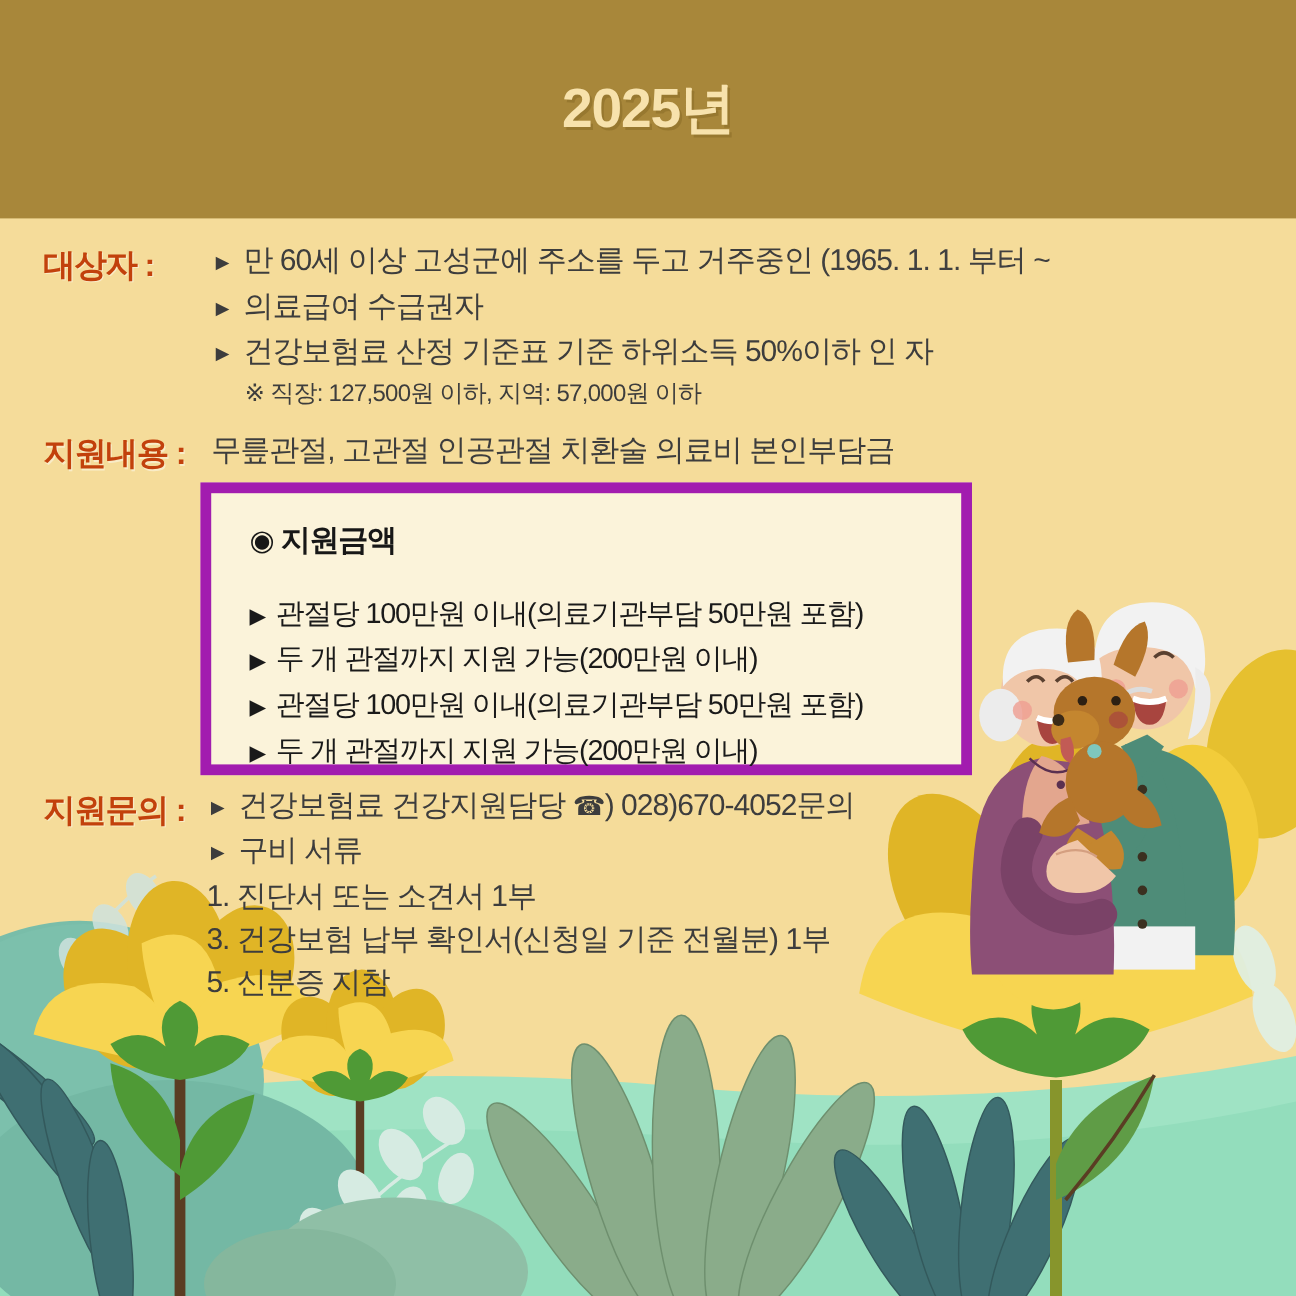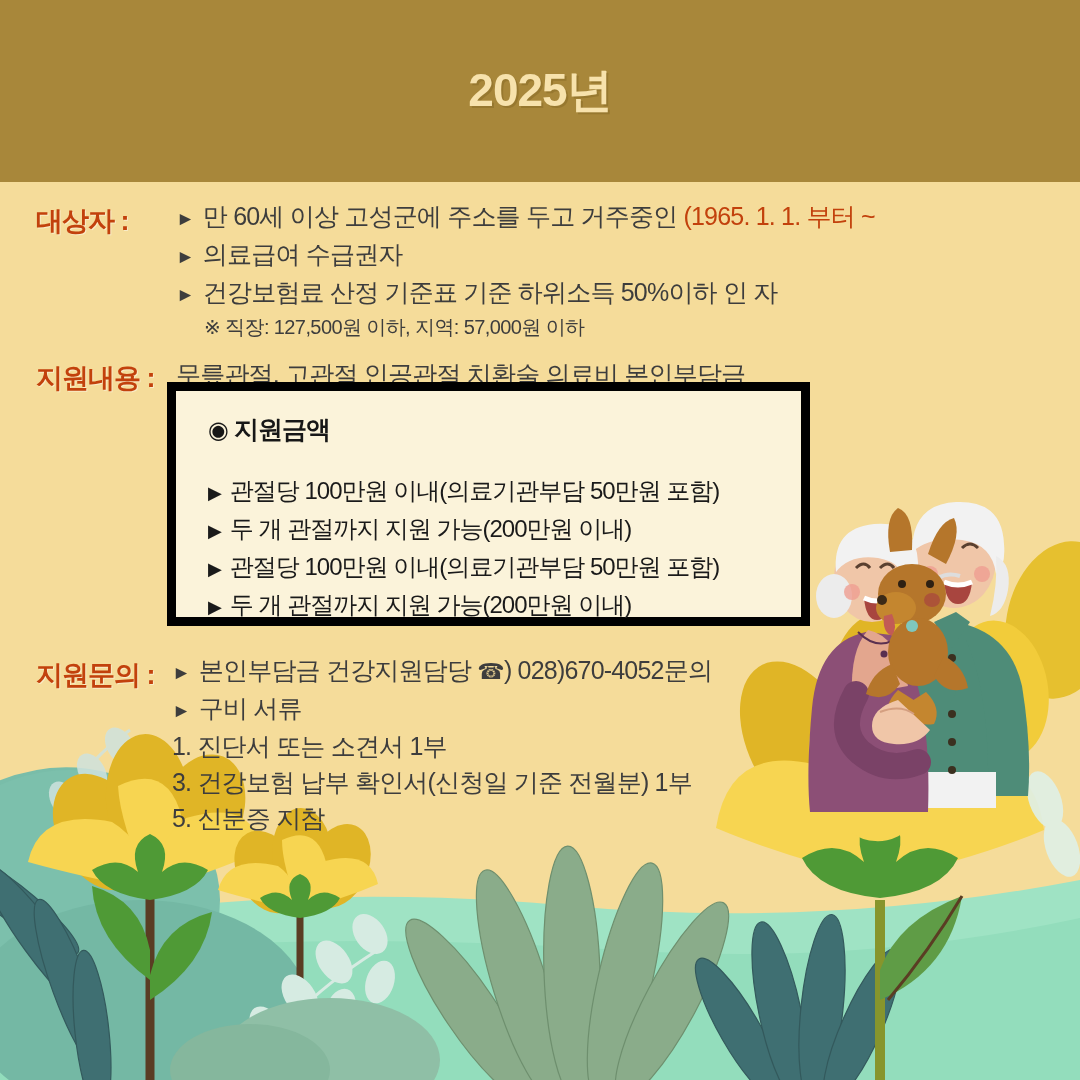--- a/index.html
+++ b/index.html
@@ -34,36 +34,36 @@
   .scene{position:absolute;left:0;top:0;width:1080px;height:1080px;z-index:1;}
 
   
   .content{position:absolute;left:0;top:182px;width:1080px;z-index:30;}
   .label{
     color:#c2410c;font-weight:bold;font-size:27px;letter-spacing:-1px;
     white-space:nowrap;text-shadow:1px 1px 0 rgba(255,255,255,.45);
   }
   .body-txt{color:#3d3d3d;font-size:25px;letter-spacing:-.8px;white-space:nowrap;}
   .bullet{color:#3d3d3d;font-size:19px;margin-right:8px;line-height:1.35;}
-  .red{color:#c2410c;}
+  .red{color:#404040;}
 
   .sec-target{position:absolute;left:36px;top:18px;width:1010px;}
   .sec-target .lbl{position:absolute;left:0;top:3px;}
   .sec-target .lines{position:absolute;left:140px;top:0;}
   .sec-target .ln{display:flex;align-items:baseline;margin-bottom:5px;}
   .note{color:#3d3d3d;font-size:20px;letter-spacing:-.6px;margin-left:28px;margin-top:2px;white-space:nowrap;}
 
   .sec-content{position:absolute;left:36px;top:176px;width:1010px;}
   .sec-content .lbl{position:absolute;left:0;top:2px;}
   .sec-content .val{position:absolute;left:140px;top:0;}
 
   
   .amount-box{
-    position:absolute;left:167px;top:200px;width:643px;height:244px;
-    background:#fbf3da;border:9px solid #000000;box-sizing:border-box;
+    position:absolute;left:167px;top:220px;width:643px;height:244px;
+    background:#fbf3da;border:9px solid #a21caf;box-sizing:border-box;
   }
   .amount-box .bx-title{
     position:absolute;left:32px;top:22px;
     color:#171717;font-size:25px;font-weight:bold;letter-spacing:-1px;white-space:nowrap;
   }
   .amount-box .bx-title .dot{font-size:24px;margin-right:6px;}
   .amount-box .bx-list{position:absolute;left:32px;top:84px;}
   .amount-box .bx-li{
     display:flex;align-items:baseline;color:#1a1a1a;font-size:24px;
     letter-spacing:-1px;white-space:nowrap;margin-bottom:6px;
@@ -349,21 +349,21 @@
         </div>
       </div>
     </div>
 
     <div class="sec-contact">
       <div class="label lbl">지원문의 :</div>
       <div class="lines">
 
         <div class="ln">
           <span class="bullet">►</span>
-          <span class="body-txt"><span>본인부담금 건강지원담당 </span><span class="phone-glyph">☎</span><span>) 028)670-4052문의</span></span>
+          <span class="body-txt"><span>건강보험료 건강지원담당 </span><span class="phone-glyph">☎</span><span>) 028)670-4052문의</span></span>
         </div>
 
         <div class="ln">
           <span class="bullet">►</span>
           <span class="body-txt">구비 서류</span>
         </div>
 
         <div class="docs">
           <div class="doc">1. 진단서 또는 소견서 1부</div>
           <div class="doc">3. 건강보험 납부 확인서(신청일 기준 전월분) 1부</div>

